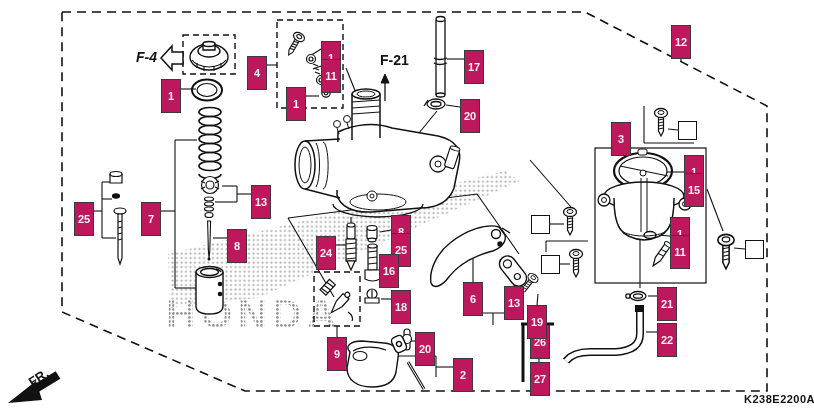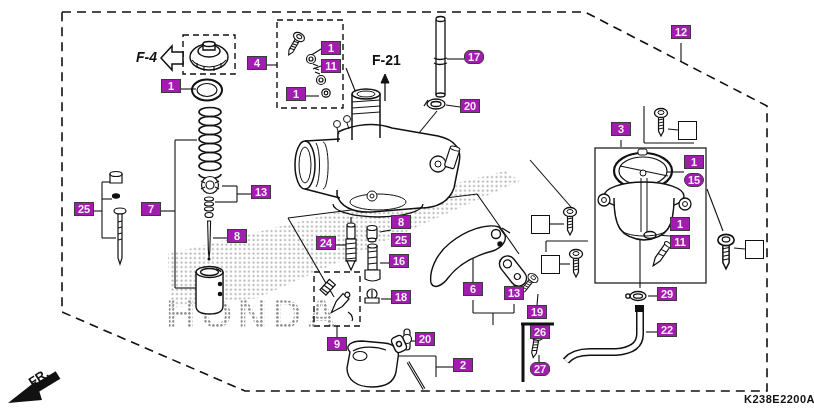--- a/index.html
+++ b/index.html
@@ -1,19 +1,19 @@
 <!DOCTYPE html>
 <html><head>
 <meta charset="utf-8">
 <style>
   html,body{margin:0;padding:0;background:#e8e8e8;}
   #stage{position:relative;width:814px;height:414px;background:#fff;overflow:hidden;
          font-family:"Liberation Sans",sans-serif;}
   #art{position:absolute;left:0;top:0;}
-  .callout{position:absolute;width:20px;height:14px;background:#a21caf;border:1px solid #3a3a3a;
+  .callout{position:absolute;width:20px;height:34px;background:#be185d;border:1px solid #3a3a3a;
            color:#f2f2f2;font:bold 11px "Liberation Sans",sans-serif;
            display:flex;align-items:center;justify-content:center;box-sizing:border-box;}
   .callout.blank{width:19px;height:19px;background:#fff;border:1.5px solid #111;}
   .reflabel{position:absolute;font:bold 14px "Liberation Sans",sans-serif;color:#111;}
   .frlabel{position:absolute;left:28px;top:370px;font:bold 13px "Liberation Sans",sans-serif;
            color:#111;transform:rotate(-33deg);}
   .partcode{position:absolute;left:744px;top:393px;font:bold 11px "Liberation Sans",sans-serif;
             color:#111;letter-spacing:.5px;}
 </style>
 </head>
@@ -398,50 +398,50 @@
     <path d="M640,312 L640,334 C640,346 630,351 616,352 L590,352 C578,352 570,356 566,361" stroke="#fff" stroke-width="5"></path>
   </g>
 </svg>
 
   <div>
       <div class="callout" style="left: 161px; top: 79px;">1</div>
       <div class="callout" style="left: 247px; top: 56px;">4</div>
       <div class="callout" style="left: 321px; top: 41px;">1</div>
       <div class="callout" style="left: 321px; top: 59px;">11</div>
       <div class="callout" style="left: 286px; top: 87px;">1</div>
-      <div class="callout" style="left: 464px; top: 50px; border-radius: 6px;">17</div>
+      <div class="callout" style="left: 464px; top: 50px;">17</div>
       <div class="callout" style="left: 460px; top: 99px;">20</div>
       <div class="callout" style="left: 671px; top: 25px;">12</div>
       <div class="callout" style="left: 611px; top: 122px;">3</div>
       <div class="callout" style="left: 684px; top: 155px;">1</div>
-      <div class="callout" style="left: 684px; top: 173px; border-radius: 7px;">15</div>
+      <div class="callout" style="left: 684px; top: 173px;">15</div>
       <div class="callout" style="left: 670px; top: 217px;">1</div>
       <div class="callout" style="left: 670px; top: 235px;">11</div>
       <div class="callout" style="left: 74px; top: 202px;">25</div>
       <div class="callout" style="left: 141px; top: 202px;">7</div>
       <div class="callout" style="left: 251px; top: 185px;">13</div>
       <div class="callout" style="left: 227px; top: 229px;">8</div>
       <div class="callout" style="left: 316px; top: 236px;">24</div>
       <div class="callout" style="left: 391px; top: 215px;">8</div>
       <div class="callout" style="left: 391px; top: 233px;">25</div>
-      <div class="callout" style="left: 389px; top: 254px;">16</div>
+      <div class="callout" style="left: 379px; top: 254px;">16</div>
       <div class="callout" style="left: 391px; top: 290px;">18</div>
       <div class="callout" style="left: 327px; top: 337px;">9</div>
       <div class="callout" style="left: 415px; top: 332px;">20</div>
       <div class="callout" style="left: 453px; top: 358px;">2</div>
       <div class="callout" style="left: 463px; top: 282px;">6</div>
       <div class="callout" style="left: 504px; top: 286px;">13</div>
       <div class="callout" style="left: 482px; top: 325px; margin-left: 48px;">26</div>
       <div class="callout" style="left: 527px; top: 305px;">19</div>
-      <div class="callout" style="left: 530px; top: 362px; border-radius: 6px;">27</div>
-      <div class="callout" style="left: 657px; top: 287px;">29</div>
+      <div class="callout" style="left: 530px; top: 362px;">27</div>
+      <div class="callout" style="left: 657px; top: 287px;">21</div>
       <div class="callout" style="left: 657px; top: 323px;">22</div>
       <div class="callout blank" style="left: 678px; top: 121px;"></div>
       <div class="callout blank" style="left: 531px; top: 215px;"></div>
       <div class="callout blank" style="left: 541px; top: 255px;"></div>
       <div class="callout blank" style="left: 745px; top: 240px;"></div>
     </div>
 
   <div class="reflabel" style="left:136px;top:49px;font-style:italic;">F-4</div>
-  <div class="reflabel" style="left:372px;top:52px;">F-21</div>
+  <div class="reflabel" style="left:380px;top:52px;">F-21</div>
   <div class="frlabel">FR.</div>
   <div class="partcode">K238E2200A</div>
 </div>
 
 </body></html>

